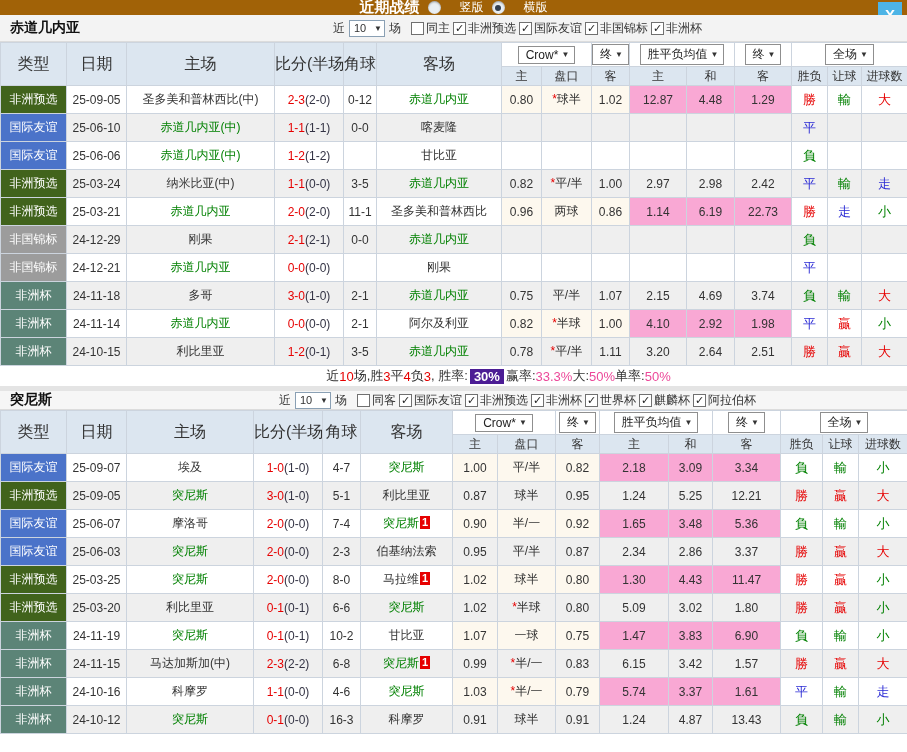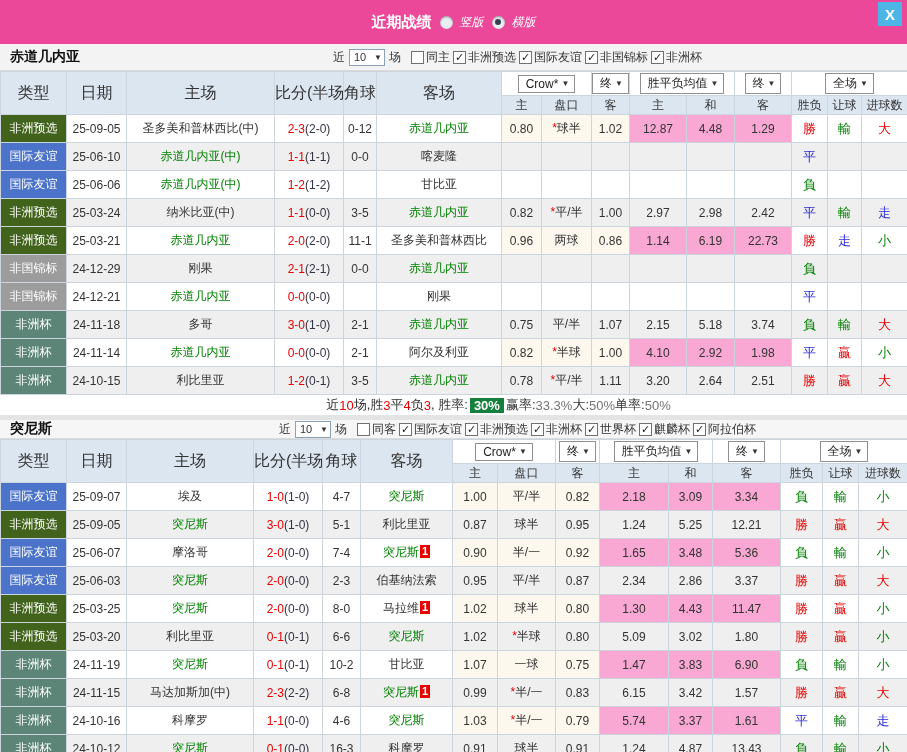--- a/index.html
+++ b/index.html
@@ -1,24 +1,24 @@
 <!DOCTYPE html>
 <html><head>
 <meta charset="utf-8">
 <style>
   * { margin:0; padding:0; box-sizing:border-box; }
   html,body { background:#fff; }
   body { font-family:"Liberation Sans","DejaVu Sans",sans-serif; font-size:12px; color:#333; }
   .app { width:907px; height:752px; overflow:hidden; background:#fff; position:relative; }
 
   
-  .titlebar { height:44px; background:#ec4899; position:relative; display:flex; align-items:center; justify-content:center; }
+  .titlebar { height:15px; background:#a16207; position:relative; display:flex; align-items:center; justify-content:center; }
   .tb-group { display:flex; align-items:center; gap:8px; }
   .tb-title { color:#fff; font-weight:bold; font-size:15px; }
-  .tb-radio { display:inline-flex; align-items:center; gap:7px; color:#fff; font-size:12px; cursor:pointer;font-style:italic; }
+  .tb-radio { display:inline-flex; align-items:center; gap:19px; color:#fff; font-size:12px; cursor:pointer; }
   .rdot { width:13px; height:13px; border-radius:50%; background:#e9eef2; box-shadow:inset 0 1px 2px rgba(0,0,0,.35); position:relative; }
   .rdot.on::after { content:""; position:absolute; left:3.5px; top:3.5px; width:6px; height:6px; border-radius:50%; background:#333f4f; }
   .close-btn { position:absolute; right:5px; top:2px; width:24px; height:24px; background:#4db4e6; color:#fff; font-weight:bold; font-size:15px; display:flex; align-items:center; justify-content:center; cursor:pointer; }
 
   
   .filter-row { background:#f3f3f3; display:flex; align-items:center; position:relative; border-bottom:1px solid #dcdcdc; }
   .filter-row.first { height:27px; }
   .filter-row.second { height:24px; border-top:5px solid #e4e4e4; background:#f6f6f6; }
   .team-name { position:absolute; left:10px; font-weight:bold; font-size:14px; color:#111; }
   .filters { display:flex; align-items:center; gap:4px; margin:0 auto; padding-left:128px; }
@@ -43,22 +43,22 @@
   .ht { color:#333344; }
   .team-green { color:#008000; }
   .star { color:#e60000; }
   .res { font-size:13px; }
   .rbadge { display:inline-block; background:#e60000; color:#fff; font-size:11px; line-height:13px; padding:0 2px; margin-left:1px; font-weight:bold; vertical-align:1px; }
   .dd { display:inline-flex; align-items:center; background:#fff; border:1px solid #8f8f8f; padding:1px 5px 1px 7px; font-size:12px; color:#222; cursor:pointer; }
 
   
   .summary-row { height:20px; display:flex; align-items:center; justify-content:center; padding-left:90px; font-size:13px; background:#fff; }
   .summary-row .seg-red { color:#e60000; }
-  .summary-row .seg-blue { color:#737373; }
-  .summary-row .seg-badge { background:#15803d; color:#fff; padding:0 4px; margin:0 2px; font-weight:bold; }
+  .summary-row .seg-blue { color:#ec4899; }
+  .summary-row .seg-badge { background:#4c1d95; color:#fff; padding:0 4px; margin:0 2px; font-weight:bold; }
 </style>
 </head>
 <body>
 
 <div class="app">
 
   <div class="titlebar">
     <div class="tb-group">
       <span class="tb-title">近期战绩</span>
       <span class="tb-radio">
@@ -290,21 +290,21 @@
           <td class="type" style="background: rgb(92, 132, 119);">非洲杯</td>
           <td>24-11-18</td>
           <td><span>多哥</span></td>
           <td><span class="ft">3-0</span><span class="ht">(1-0)</span></td>
           <td>2-1</td>
           <td><span class="team-green">赤道几内亚</span></td>
           <td class="odds-bg">0.75</td>
           <td class="odds-bg">平/半</td>
           <td class="odds-bg">1.07</td>
           <td class="mean-bg">2.15</td>
-          <td class="mean-bg">5.18</td>
+          <td class="mean-bg">4.69</td>
           <td class="mean-bg">3.74</td>
           <td class="res" style="color: rgb(0, 128, 0);">負</td>
           <td class="res" style="color: rgb(0, 128, 0);">輸</td>
           <td class="res" style="color: rgb(230, 0, 0);">大</td>
         </tr>
         <tr class="odd">
           <td class="type" style="background: rgb(92, 132, 119);">非洲杯</td>
           <td>24-11-14</td>
           <td><span class="team-green">赤道几内亚</span></td>
           <td><span class="ft">0-0</span><span class="ht">(0-0)</span></td>

